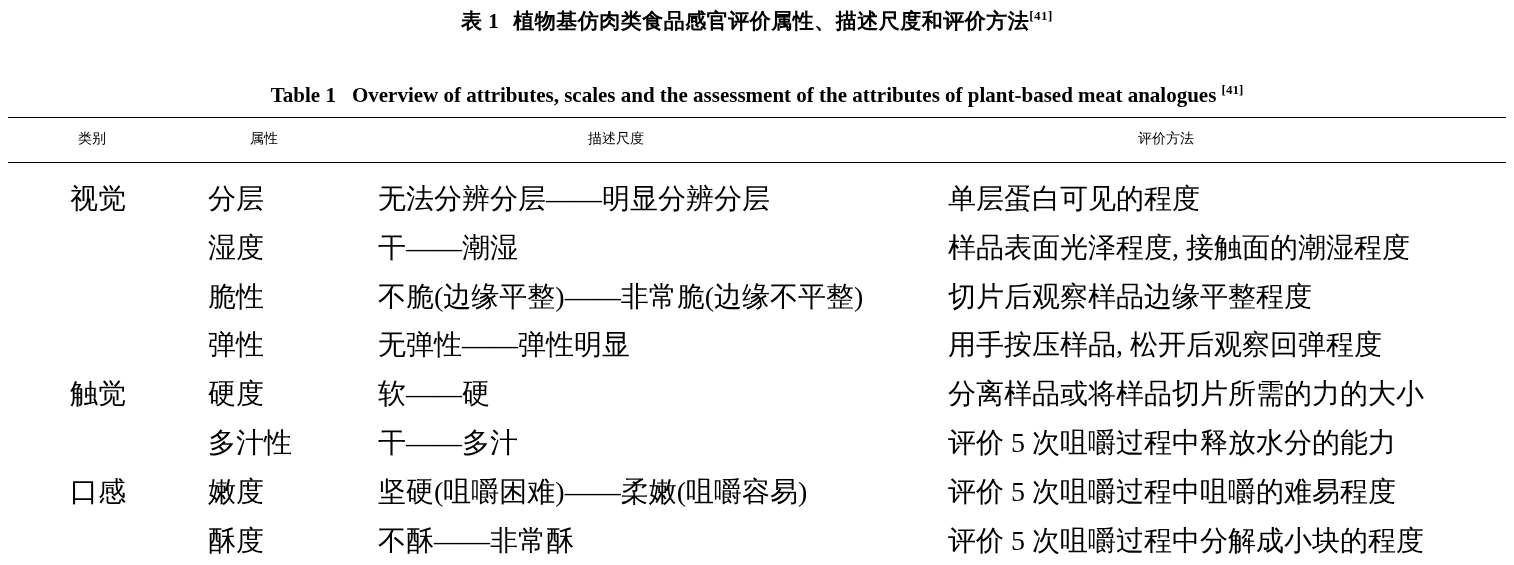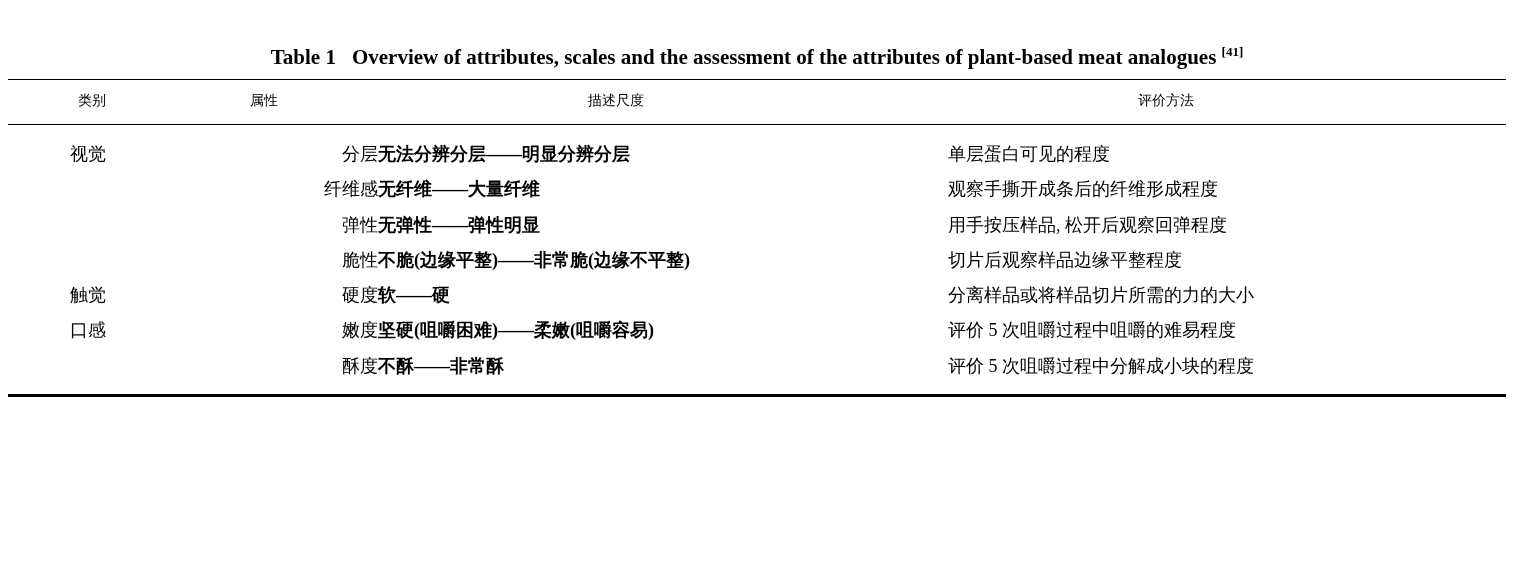--- a/index.html
+++ b/index.html
@@ -63,46 +63,49 @@
   .rule-top {
     border-top: 3px solid #000;
   }
   .rule-mid {
     border-top: 1.5px solid #000;
   }
   .rule-bottom {
     border-bottom: 3px solid #000;
   }
   table.tbl tbody td {
-    font-size: 18px;
+    font-size: 28px;
     padding: 5px 0 6px 0;
     vertical-align: top;
     line-height: 1.35;
   }
   tbody tr:first-child td {
     padding-top: 17px;
   }
   tbody tr:last-child td {
     padding-bottom: 16px;
   }
   .c-cat   { width: 180px; padding-left: 62px !important; box-sizing: border-box; }
-  .c-attr  { width: 190px; padding-left: 20px !important; box-sizing: border-box; text-align: right; }
-  .c-scale { width: 570px; padding-left: 0px !important; box-sizing: border-box; font-weight: bold; }
+  .c-attr  { width: 190px; padding-left: 20px !important; box-sizing: border-box; }
+  .c-scale { width: 570px; padding-left: 0px !important; box-sizing: border-box; }
   .c-meth  { width: auto;  padding-left: 0px !important; box-sizing: border-box; }
 
   thead th.c-cat   { padding-left: 70px !important; }
   thead th.c-attr  { padding-left: 62px !important; }
   thead th.c-scale { padding-left: 210px !important; }
   thead th.c-meth  { padding-left: 190px !important; }
 </style>
 </head>
 <body>
 
 <div class="page">
 
+  <div class="caption caption-cn">
+    <span>表 1</span><span class="sep"></span><span>植物基仿肉类食品感官评价属性、描述尺度和评价方法</span><span class="ref">[41]</span>
+  </div>
 
   <div class="caption caption-en">
     <span>Table 1</span><span class="sep"></span><span>Overview of attributes, scales and the assessment of the attributes of plant-based meat analogues</span> <span class="ref">[41]</span>
   </div>
 
   <table class="tbl">
     <thead>
       <tr class="rule-top rule-mid">
         <th class="c-cat">类别</th>
         <th class="c-attr">属性</th>
@@ -112,41 +115,47 @@
     </thead>
     <tbody class="rule-bottom">
       <tr class="rule-mid">
         <td class="c-cat">视觉</td>
         <td class="c-attr">分层</td>
         <td class="c-scale">无法分辨分层——明显分辨分层</td>
         <td class="c-meth">单层蛋白可见的程度</td>
       </tr>
       <tr>
         <td class="c-cat"></td>
-        <td class="c-attr">纤维感</td>
-        <td class="c-scale">无纤维——大量纤维</td>
-        <td class="c-meth">观察手撕开成条后的纤维形成程度</td>
+        <td class="c-attr">湿度</td>
+        <td class="c-scale">干——潮湿</td>
+        <td class="c-meth">样品表面光泽程度, 接触面的潮湿程度</td>
+      </tr>
+      <tr>
+        <td class="c-cat"></td>
+        <td class="c-attr">脆性</td>
+        <td class="c-scale">不脆(边缘平整)——非常脆(边缘不平整)</td>
+        <td class="c-meth">切片后观察样品边缘平整程度</td>
       </tr>
       <tr>
         <td class="c-cat"></td>
         <td class="c-attr">弹性</td>
         <td class="c-scale">无弹性——弹性明显</td>
         <td class="c-meth">用手按压样品, 松开后观察回弹程度</td>
       </tr>
       <tr>
-        <td class="c-cat"></td>
-        <td class="c-attr">脆性</td>
-        <td class="c-scale">不脆(边缘平整)——非常脆(边缘不平整)</td>
-        <td class="c-meth">切片后观察样品边缘平整程度</td>
-      </tr>
-      <tr>
         <td class="c-cat">触觉</td>
         <td class="c-attr">硬度</td>
         <td class="c-scale">软——硬</td>
         <td class="c-meth">分离样品或将样品切片所需的力的大小</td>
+      </tr>
+      <tr>
+        <td class="c-cat"></td>
+        <td class="c-attr">多汁性</td>
+        <td class="c-scale">干——多汁</td>
+        <td class="c-meth">评价 5 次咀嚼过程中释放水分的能力</td>
       </tr>
       <tr>
         <td class="c-cat">口感</td>
         <td class="c-attr">嫩度</td>
         <td class="c-scale">坚硬(咀嚼困难)——柔嫩(咀嚼容易)</td>
         <td class="c-meth">评价 5 次咀嚼过程中咀嚼的难易程度</td>
       </tr>
       <tr>
         <td class="c-cat"></td>
         <td class="c-attr">酥度</td>

